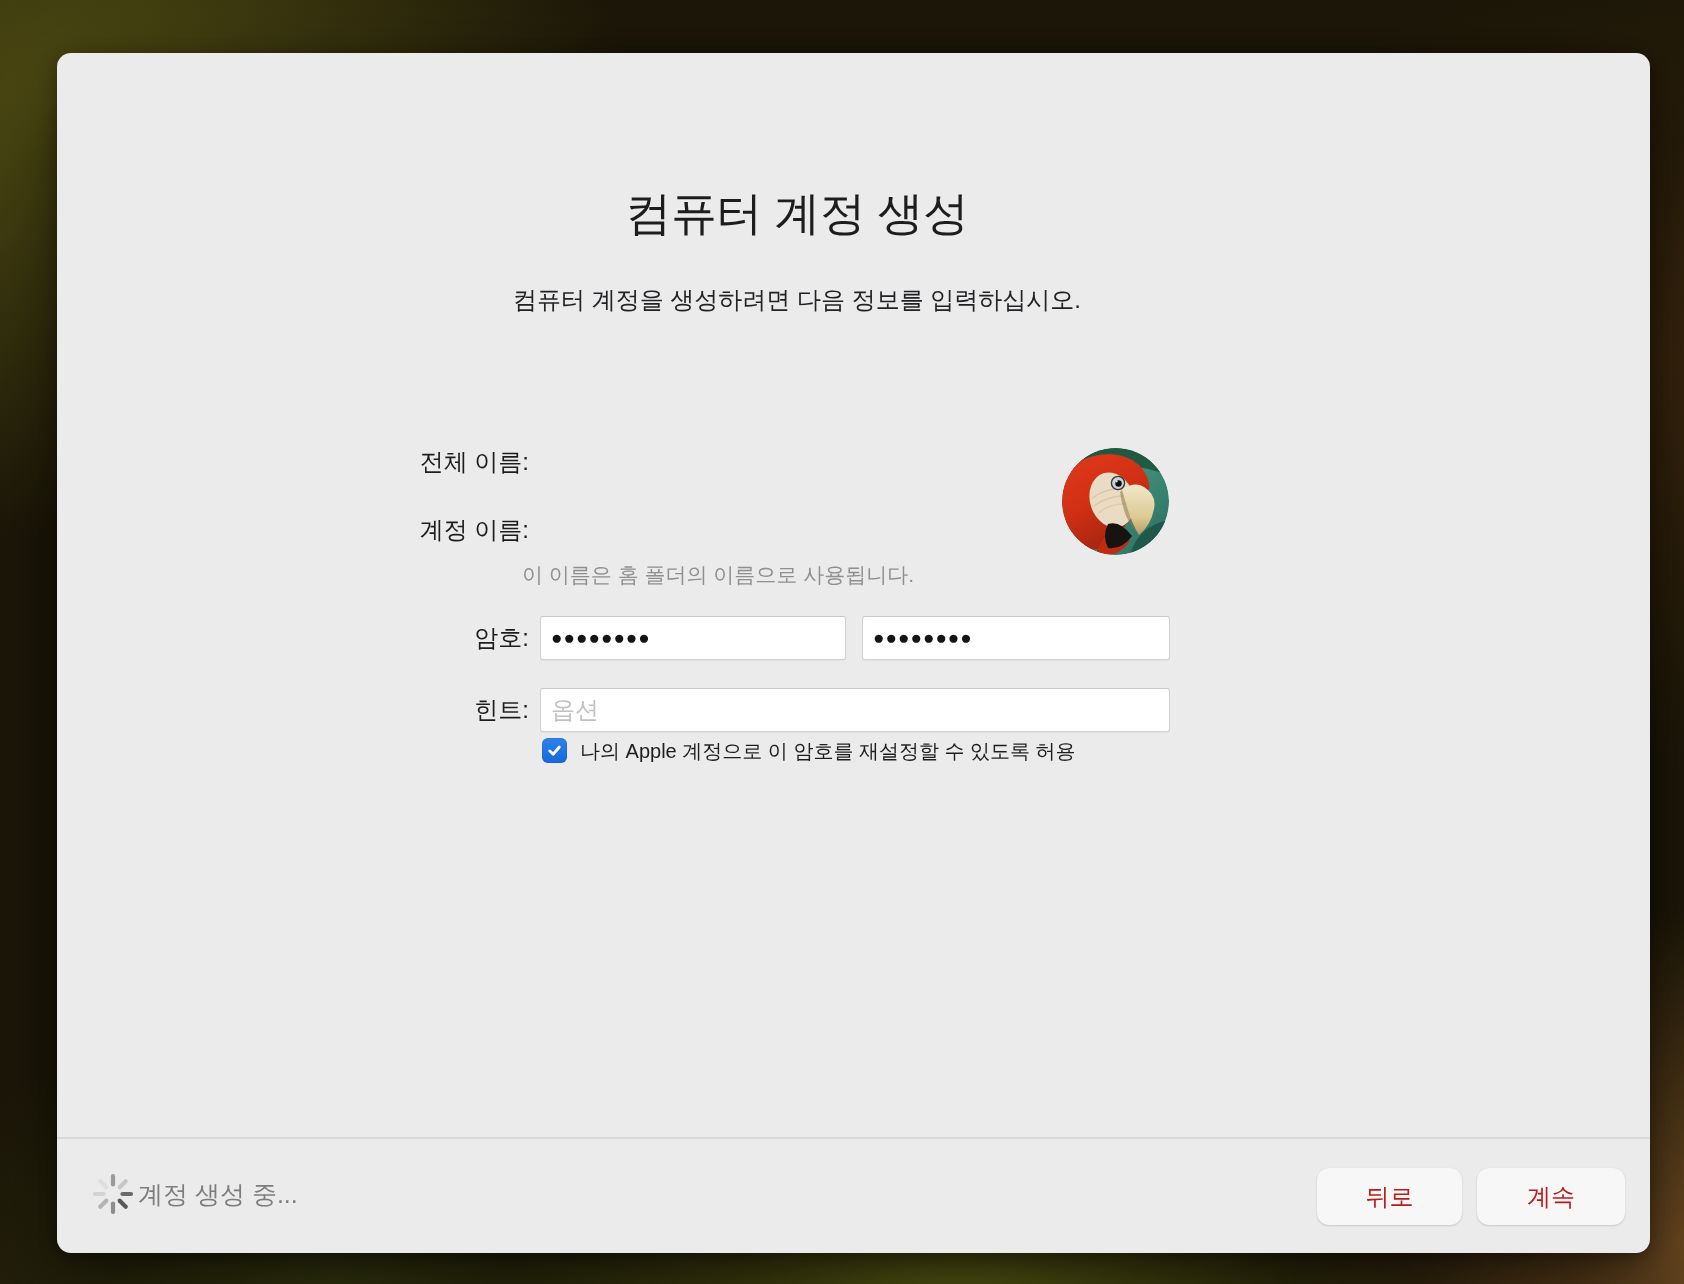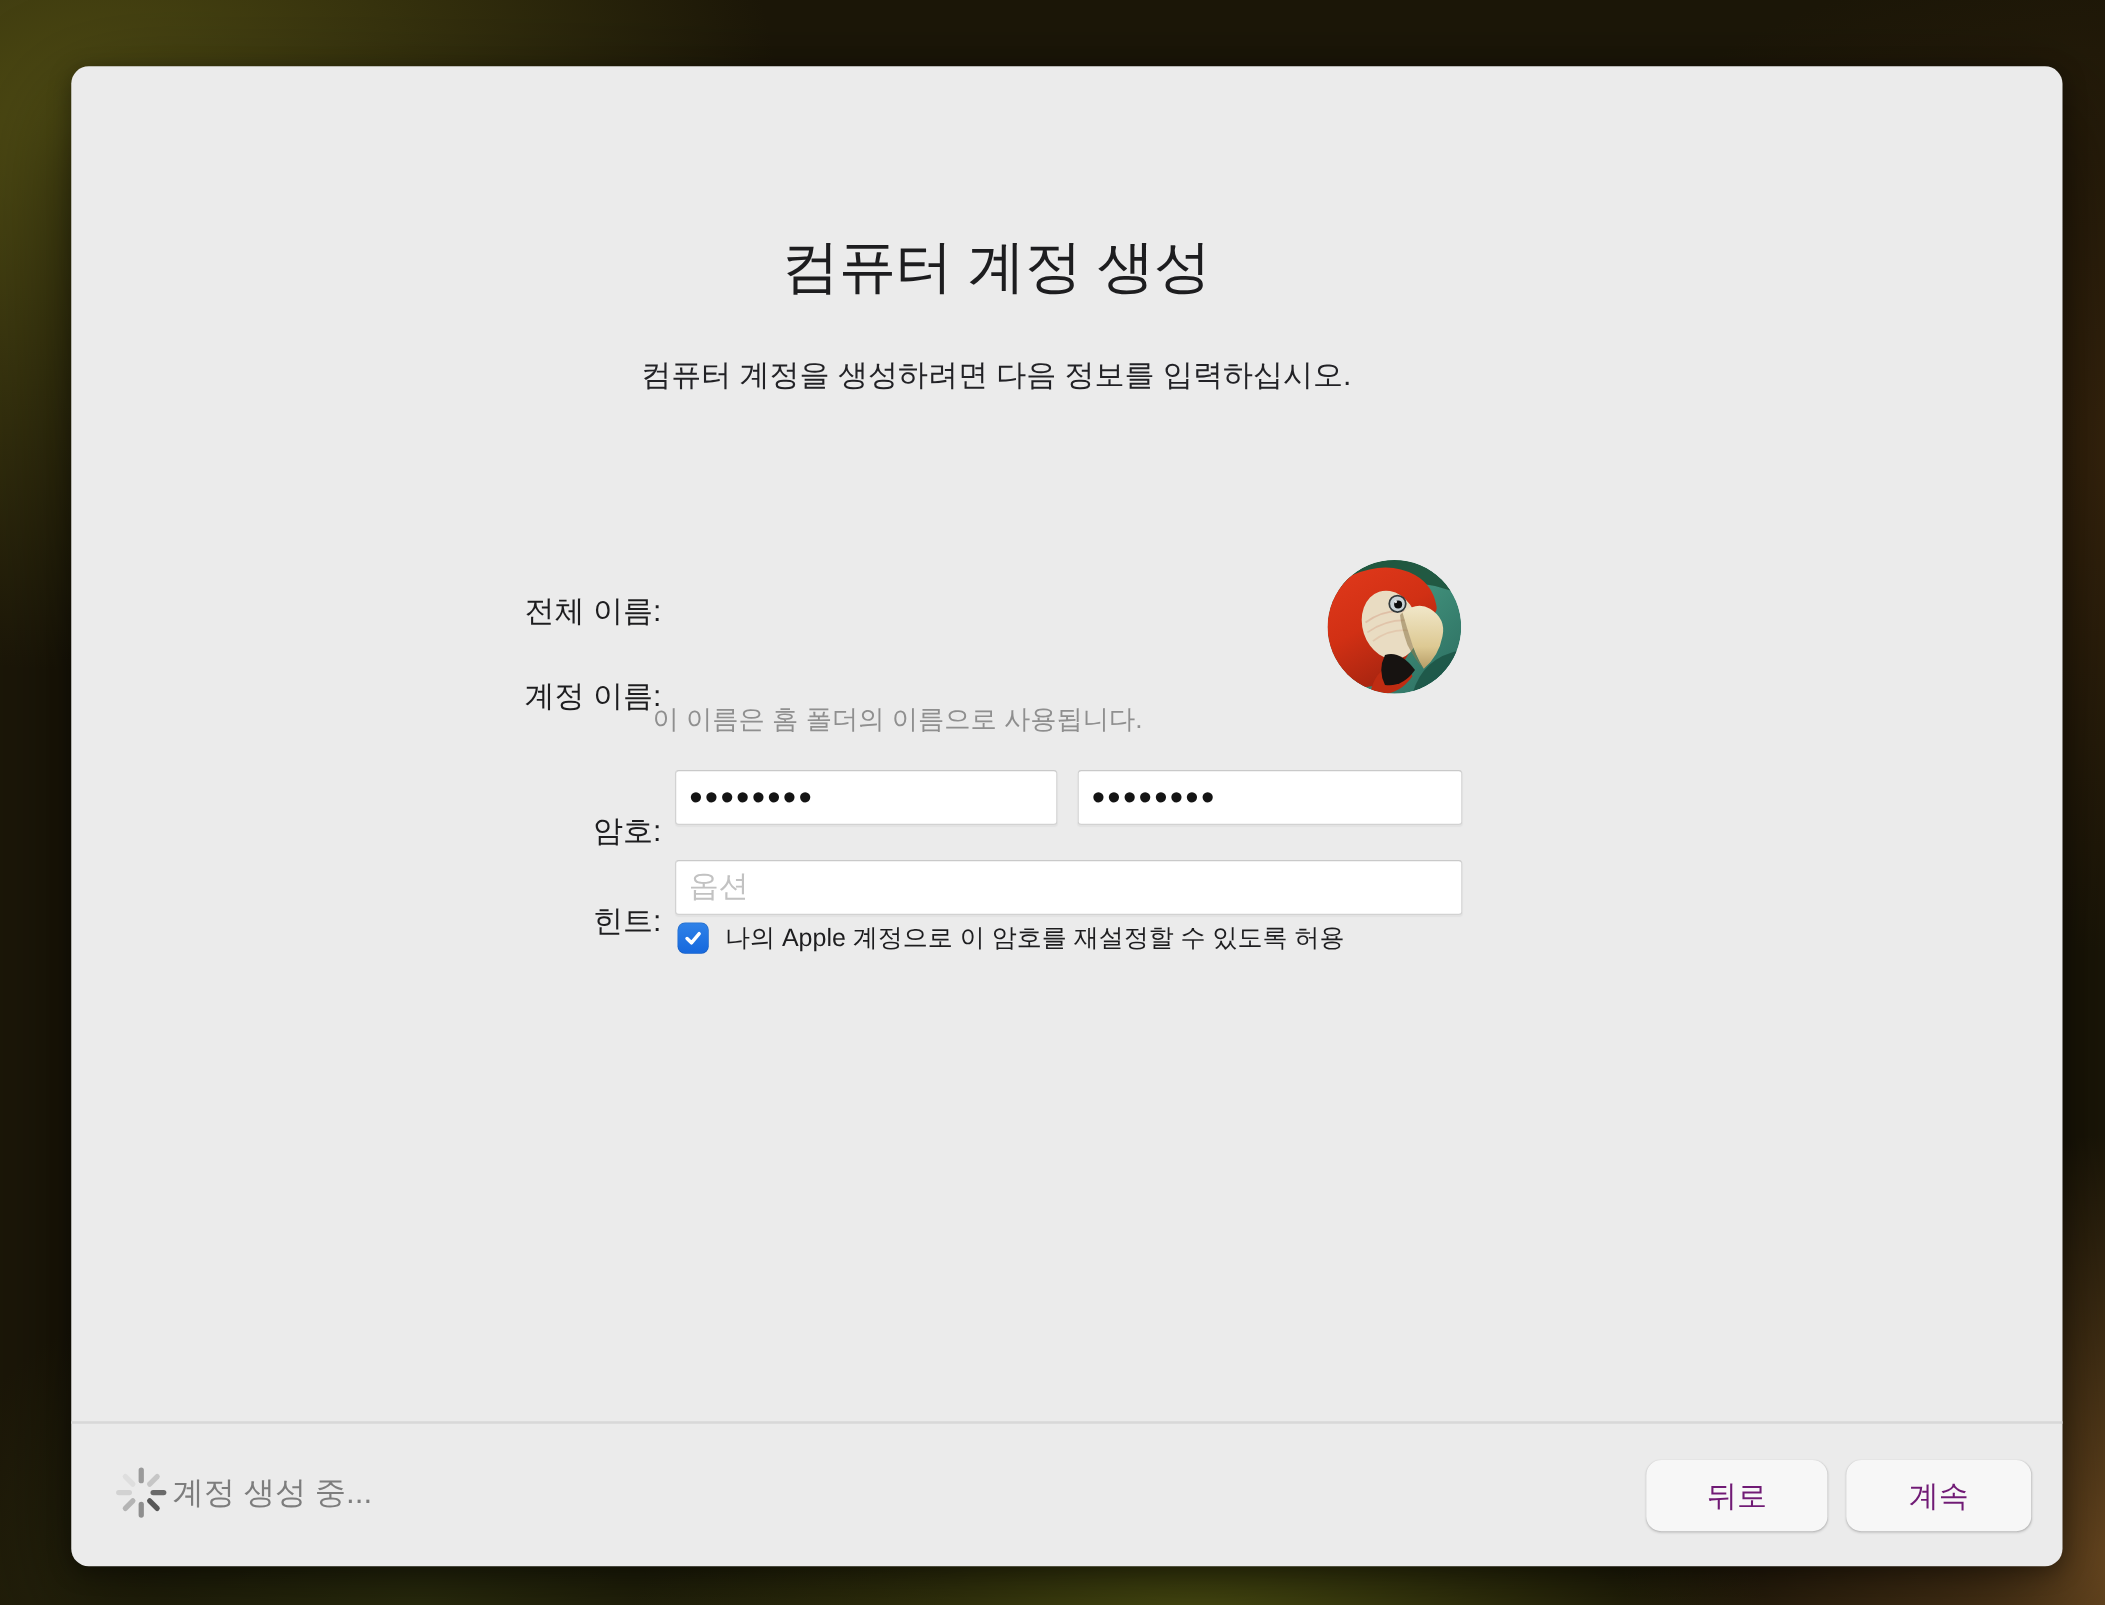--- a/index.html
+++ b/index.html
@@ -22,21 +22,21 @@
   .page-title{
     position:absolute;left:0;top:130px;width:1480px;text-align:center;
     font-size:46px;font-weight:400;color:#1d1d1f;letter-spacing:-0.5px;
   }
   .page-subtitle{
     position:absolute;left:0;top:231px;width:1480px;text-align:center;
     font-size:24px;color:#222226;
   }
   .field-label{
     position:absolute;left:120px;width:352px;text-align:right;
-    font-size:24px;color:#1d1d1f;margin-top:28px;
+    font-size:24px;color:#1d1d1f;
   }
   .tf{
     position:absolute;box-sizing:border-box;height:44px;
     background:#ffffff;border:1px solid #d2d2d2;border-top-color:#c9c9c9;
     border-radius:3px;font-family:"Liberation Sans","DejaVu Sans",sans-serif;
     font-size:24px;color:#1a1a1a;padding:0 10px;outline:none;
     box-shadow:0 1px 1px rgba(0,0,0,0.04);
   }
   .tf::placeholder{color:#c2c2c2;}
   .tf.password{font-size:19px;letter-spacing:1px;font-weight:700;color:#141414;}
@@ -65,21 +65,21 @@
   .spinner{position:absolute;left:0;top:0;width:44px;height:44px;}
   .status-text{
     position:absolute;left:47px;top:0;line-height:44px;font-size:25px;color:#7d7d7d;
     white-space:nowrap;
   }
   .btn{
     position:absolute;top:1115px;height:57px;border:none;border-radius:12px;
     background:#f7f7f7;
     box-shadow:0 1px 2px rgba(0,0,0,0.14), 0 0 1px rgba(0,0,0,0.10);
     font-family:"Liberation Sans","DejaVu Sans",sans-serif;
-    font-size:24px;color:#701a75;display:flex;align-items:center;justify-content:center;
+    font-size:24px;color:#b91c1c;display:flex;align-items:center;justify-content:center;
   }
   .btn-back{left:1260px;width:145px;}
   .btn-continue{left:1420px;width:148px;text-align:center;}
 </style>
 </head>
 <body>
 
 <div class="window">
 
   <div class="page-title">컴퓨터 계정 생성</div>

